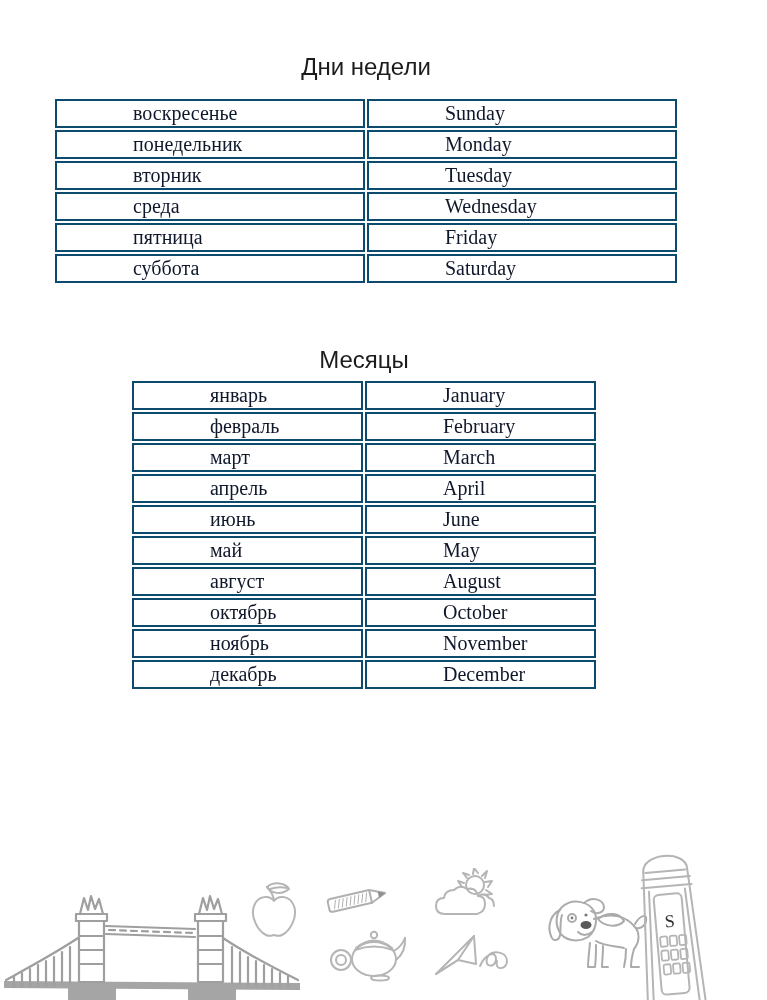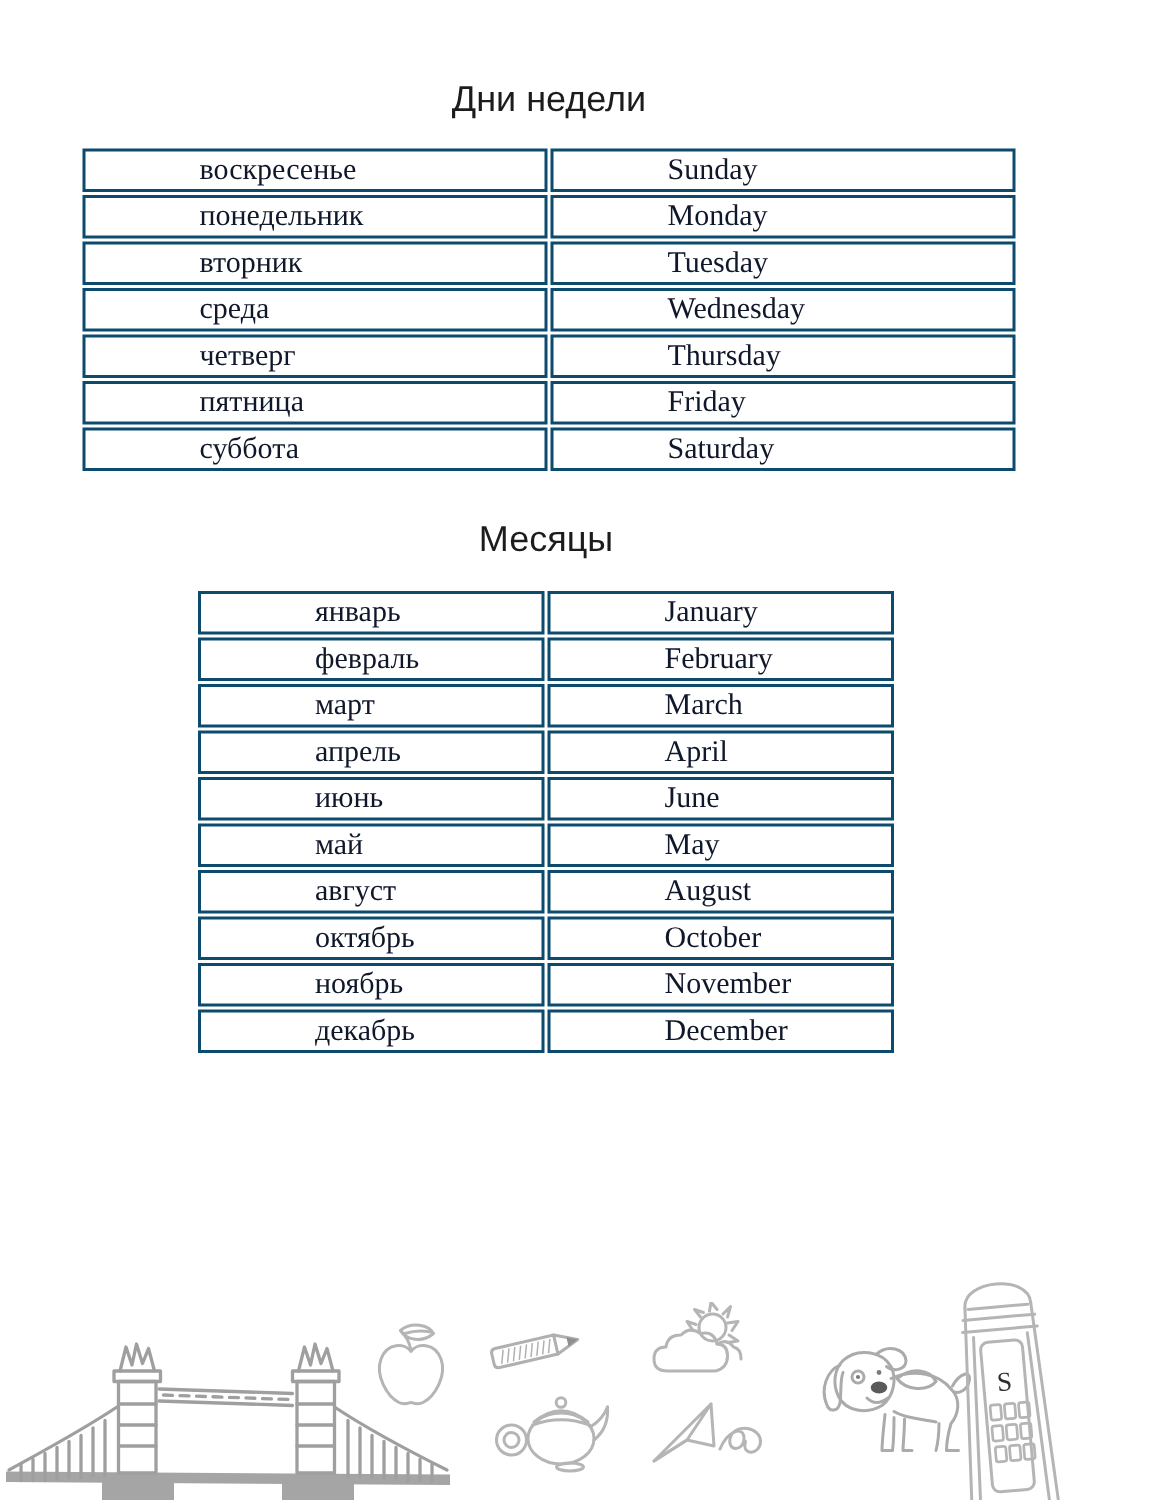--- a/index.html
+++ b/index.html
@@ -8,21 +8,21 @@
   .page{position:absolute;inset:0;width:767px;height:1000px;background:#fff;}
 
   .section-title{position:absolute;margin:0;font-family:"Liberation Sans",sans-serif;
        font-weight:400;font-size:24px;line-height:28px;color:#1c1c1c;text-align:center;}
   #days-title{top:53px;left:53px;width:626px;}
   #months-title{top:346px;left:130px;width:468px;}
 
   table.vocab{position:absolute;border-collapse:separate;border-spacing:2px;
        table-layout:fixed;}
   #days-table{top:97px;left:53px;width:626px;}
-  #months-table{top:392px;left:130px;width:468px;}
+  #months-table{top:379px;left:130px;width:468px;}
   table.vocab td{border:2px solid #0c4a6e;height:25px;font-size:20px;color:#0f172a;
        padding:0 4px 0 76px;vertical-align:middle;white-space:nowrap;overflow:hidden;}
   #days-table td.en{font-family:Liberation Serif, serif;}
   #months-table td.en{padding-left:76px;}
 
   .doodle{position:absolute;}
   #bridge{left:2px;top:890px;width:300px;height:110px;}
   #apple{left:248px;top:882px;width:52px;height:60px;}
   #pencil{left:325px;top:880px;width:64px;height:40px;}
   #teapot{left:328px;top:918px;width:80px;height:64px;}
@@ -49,24 +49,20 @@
         <td class="ru">понедельник</td>
         <td class="en">Monday</td>
       </tr>
       <tr>
         <td class="ru">вторник</td>
         <td class="en">Tuesday</td>
       </tr>
       <tr>
         <td class="ru">среда</td>
         <td class="en">Wednesday</td>
-      </tr>
-      <tr>
-        <td class="ru">четверг</td>
-        <td class="en">Thursday</td>
       </tr>
       <tr>
         <td class="ru">пятница</td>
         <td class="en">Friday</td>
       </tr>
       <tr>
         <td class="ru">суббота</td>
         <td class="en">Saturday</td>
       </tr>
     </tbody>

